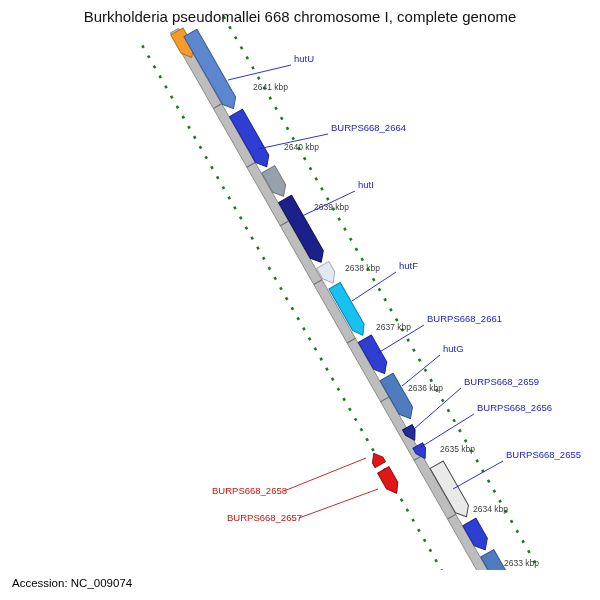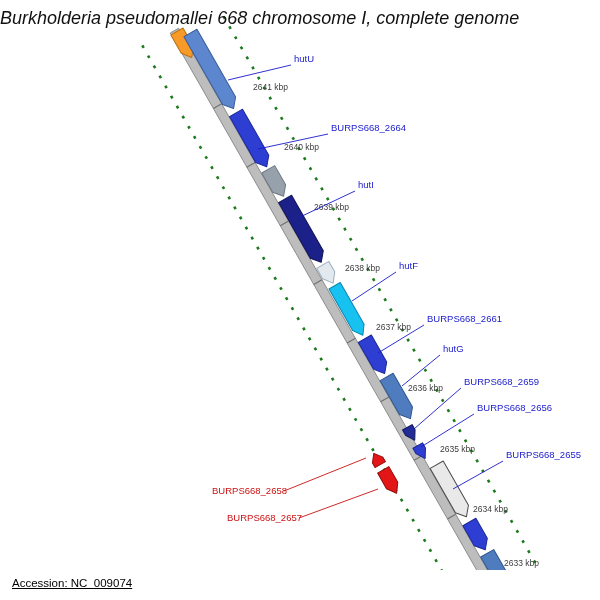--- a/index.html
+++ b/index.html
@@ -1,24 +1,24 @@
 <!DOCTYPE html>
 <html><head>
 <meta charset="utf-8">
 <style>
   html,body{margin:0;padding:0;background:#fff;}
   body{width:600px;height:600px;overflow:hidden;font-family:"Liberation Sans","DejaVu Sans",sans-serif;}
   .stage{position:relative;width:600px;height:600px;background:#fff;}
-  .title{position:absolute;top:8px;left:0;width:100%;text-align:left;
-         font-style:italic;font-size:18px;color:#111;z-index:3;pointer-events:none;}
+  .title{position:absolute;top:8px;left:0;width:100%;text-align:center;
+         font-size:15px;color:#111;z-index:3;pointer-events:none;}
   #map-svg{position:absolute;top:0;left:0;z-index:1;}
   #map-svg text{font-family:"Liberation Sans","DejaVu Sans",sans-serif;}
   .footer{position:absolute;top:570px;left:0;right:0;height:30px;background:#fff;z-index:2;
           display:flex;justify-content:space-between;box-sizing:border-box;
-          padding:7px 12px 0 12px;font-size:11.5px;color:#000;text-decoration:underline;}
+          padding:7px 12px 0 12px;font-size:11.5px;color:#000;}
 </style>
 </head>
 <body>
 
 <div class="stage">
   <div class="title">Burkholderia pseudomallei 668 chromosome I, complete genome</div>
   <svg id="map-svg" width="600" height="600" viewBox="0 0 600 600">
       <g transform="translate(183,28) rotate(60.3)">
         <line x1="-5" y1="44" x2="660" y2="44" stroke="#1C7A1C" stroke-width="2.6" stroke-dasharray="2.8 8.8"></line>
         <line x1="10" y1="-41" x2="670" y2="-41" stroke="#1C7A1C" stroke-width="2.6" stroke-dasharray="2.8 8.8"></line>

